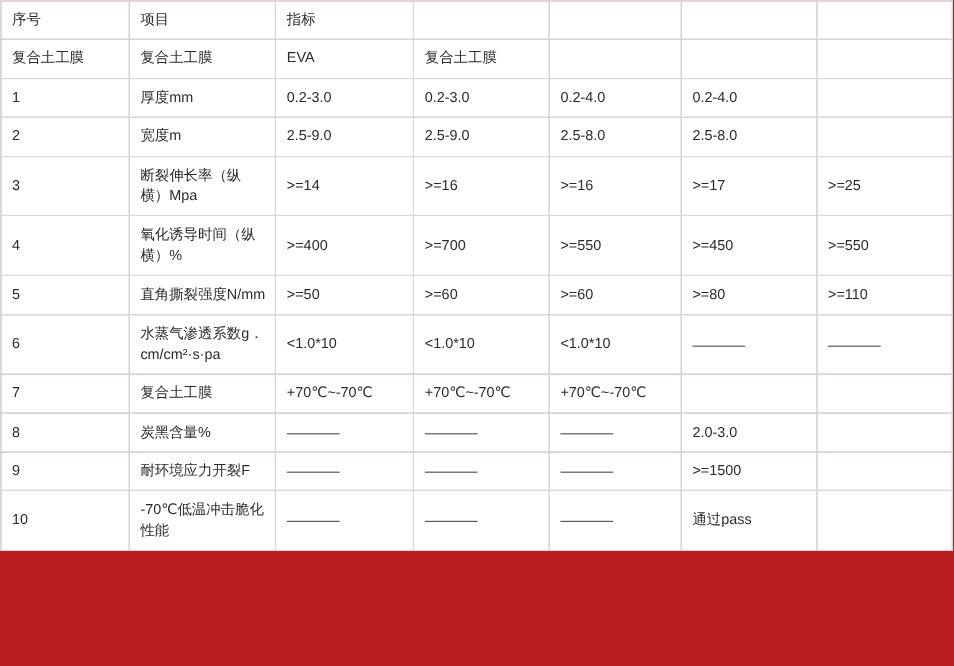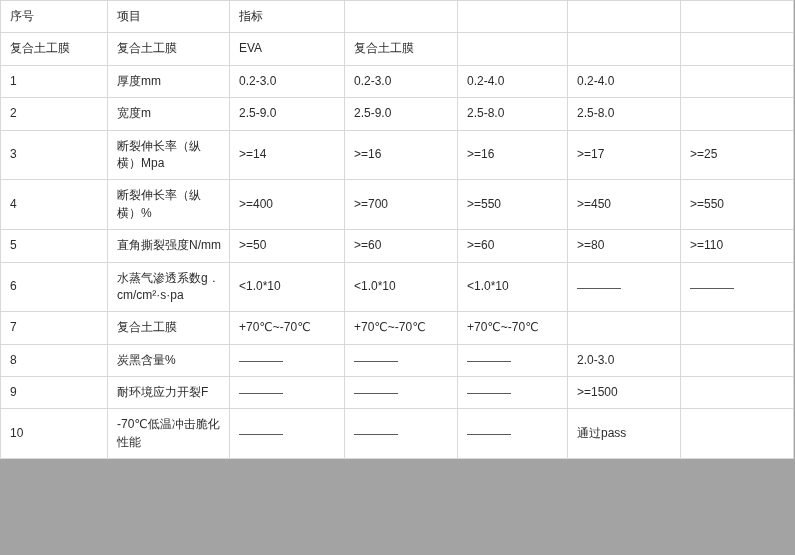--- a/index.html
+++ b/index.html
@@ -9,21 +9,21 @@
   }
   body {
     font-family: "Liberation Sans", "DejaVu Sans", sans-serif;
     font-size: 12px;
     color: #222222;
   }
   #spec-table-wrap {
     width: 795px;
     height: 555px;
     overflow: hidden;
-    background: #a3a3a3;
+    background: #b91c1c;
     box-sizing: border-box;
   }
   table.spec {
     border-collapse: collapse;
     width: 793px;
     table-layout: fixed;
     margin: 0;
   }
   table.spec td {
     border: 1px solid #d8d8d8;
@@ -183,21 +183,21 @@
           </td>
           <td>
             <span class="cell-txt">&gt;=25</span>
           </td>
         </tr>
         <tr>
           <td>
             <span class="cell-txt">4</span>
           </td>
           <td>
-            <span class="cell-txt">断裂伸长率（纵横）%</span>
+            <span class="cell-txt">氧化诱导时间（纵横）%</span>
           </td>
           <td>
             <span class="cell-txt">&gt;=400</span>
           </td>
           <td>
             <span class="cell-txt">&gt;=700</span>
           </td>
           <td>
             <span class="cell-txt">&gt;=550</span>
           </td>

